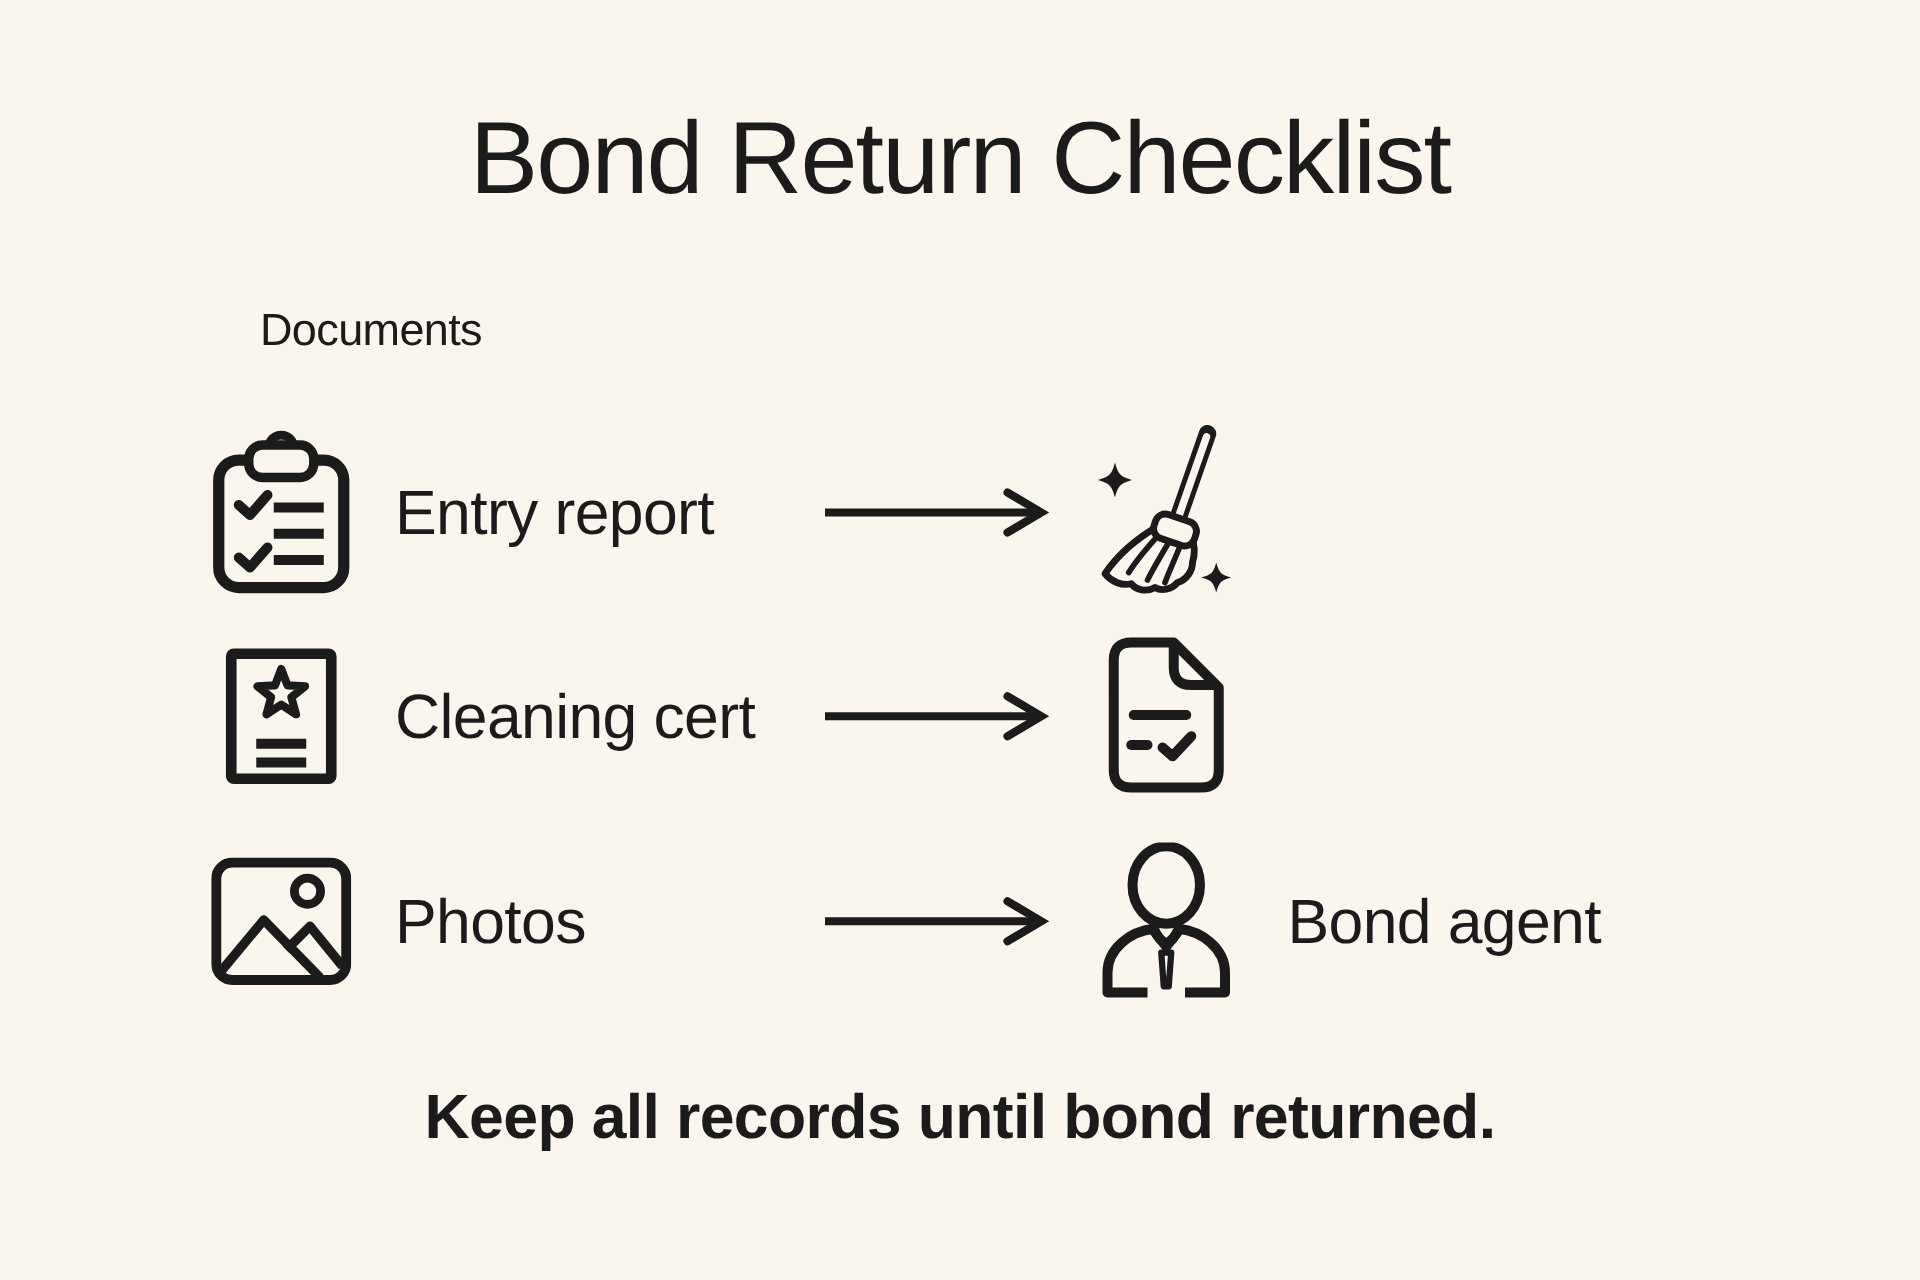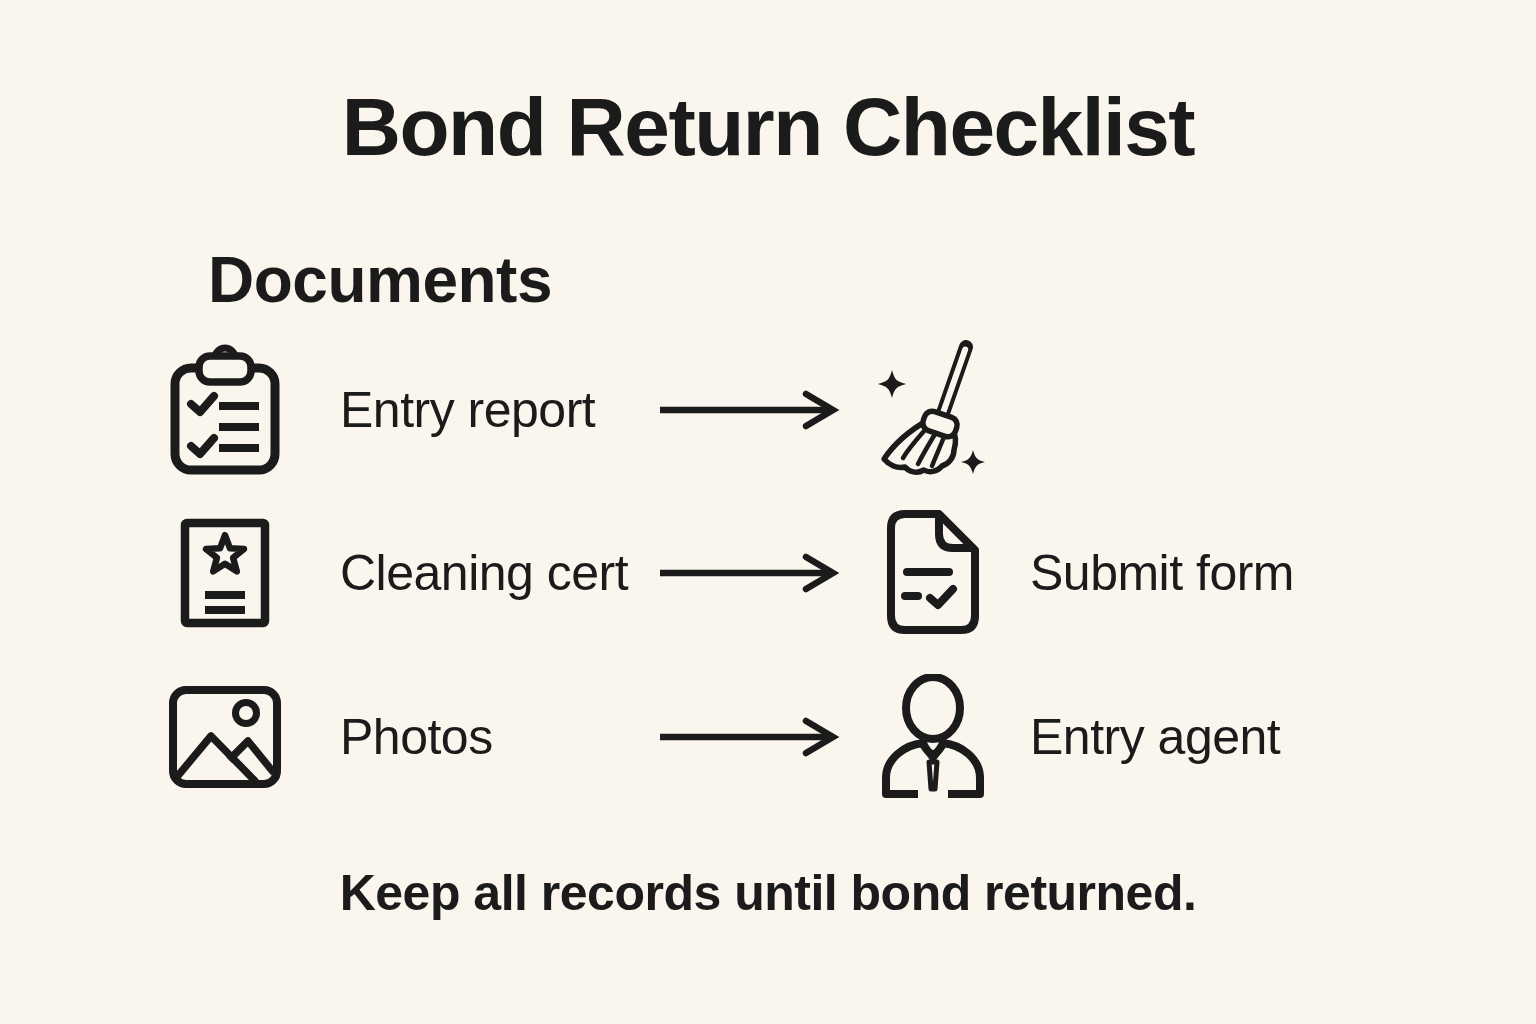--- a/index.html
+++ b/index.html
@@ -20,28 +20,28 @@
     background: var(--bg);
     overflow: hidden;
   }
   .title {
     position: absolute;
     top: 80px;
     left: 0;
     width: 100%;
     text-align: center;
     font-size: 82px;
-    font-weight: 700;
+    font-weight: 400;
     letter-spacing: -1.5px;
   }
   .col-header {
     position: absolute;
     top: 243px;
-    font-size: 64px;
-    font-weight: 700;
+    font-size: 36px;
+    font-weight: 400;
     letter-spacing: -0.5px;
   }
   .doc-header { left: 208px; }
   .act-header { left: 1030px; }
   .row {
     position: absolute;
     left: 0;
     width: 100%;
     height: 150px;
   }
@@ -52,21 +52,21 @@
     position: absolute;
     top: 50%;
     transform: translateY(-50%);
   }
   .icon-cell {
     display: flex;
     align-items: center;
     justify-content: center;
   }
   .doc-icon { left: 165px; width: 120px; }
-  .doc-label { left: 340px; font-size: 50px; letter-spacing: -0.5px; white-space: nowrap; }
+  .doc-label { left: 316px; font-size: 50px; letter-spacing: -0.5px; white-space: nowrap; }
   .arrow-cell { left: 657px; width: 190px; }
   .act-icon { left: 872px; width: 122px; }
   .act-label { left: 1030px; font-size: 50px; letter-spacing: -0.5px; white-space: nowrap; }
   .footer {
     position: absolute;
     top: 864px;
     left: 0;
     width: 100%;
     text-align: center;
     font-size: 50px;
@@ -139,21 +139,20 @@
     </div>
     <div class="cell icon-cell act-icon">
       <svg width="96" height="130" viewBox="0 0 96 130">
         <path class="stroke" d="M20,6 H54 L90,42 V108 Q90,122 76,122 H20 Q6,122 6,108 V20 Q6,6 20,6 Z" stroke-width="8" stroke-linejoin="round"></path>
         <path class="stroke" d="M54,6 V26 Q54,40 68,40 H89" stroke-width="8"></path>
         <path class="stroke" d="M22,64 H64" stroke-width="8" stroke-linecap="round"></path>
         <path class="stroke" d="M20,88 H33" stroke-width="8" stroke-linecap="round"></path>
         <path class="stroke" d="M45,90 L53,97 L68,81" stroke-width="8" stroke-linecap="round" stroke-linejoin="round"></path>
       </svg>
     </div>
-    <div class="cell act-label">Submit form</div>
   </div>
 
   <div class="row row-3">
     <div class="cell icon-cell doc-icon">
       <svg width="112" height="102" viewBox="0 0 112 102">
         <rect class="stroke" x="4" y="4" width="104" height="94" rx="13" stroke-width="8"></rect>
         <circle class="stroke" cx="77" cy="27" r="10.5" stroke-width="7"></circle>
         <path class="stroke" d="M7,92 L42,50 L87,96" stroke-width="7.5" stroke-linejoin="round"></path>
         <path class="stroke" d="M60,74 L79,55 L105,87" stroke-width="7.5" stroke-linejoin="round"></path>
       </svg>
@@ -166,18 +165,18 @@
       </svg>
     </div>
     <div class="cell icon-cell act-icon">
       <svg width="110" height="126" viewBox="0 0 110 126">
         <ellipse class="stroke" cx="55" cy="34" rx="27" ry="31" stroke-width="8"></ellipse>
         <path class="stroke" d="M40,120 L8,120 L8,104 C8,85 26,71 45,69 C48,76 51,79 55,81 C59,79 62,76 65,69 C84,71 102,85 102,104 L102,120 L70,120" stroke-width="8" stroke-linejoin="round"></path>
         <path class="stroke" d="M45,71 L55,84 L65,71" stroke-width="7" stroke-linecap="round" stroke-linejoin="round"></path>
         <path class="stroke" d="M51,88 L59,88 L57,115 L53,115 Z" stroke-width="5" stroke-linejoin="round"></path>
       </svg>
     </div>
-    <div class="cell act-label">Entry agent</div>
+    <div class="cell act-label">Bond agent</div>
   </div>
 
   <div class="footer">Keep all records until bond returned.</div>
 
 </div>
 
 </body></html>

